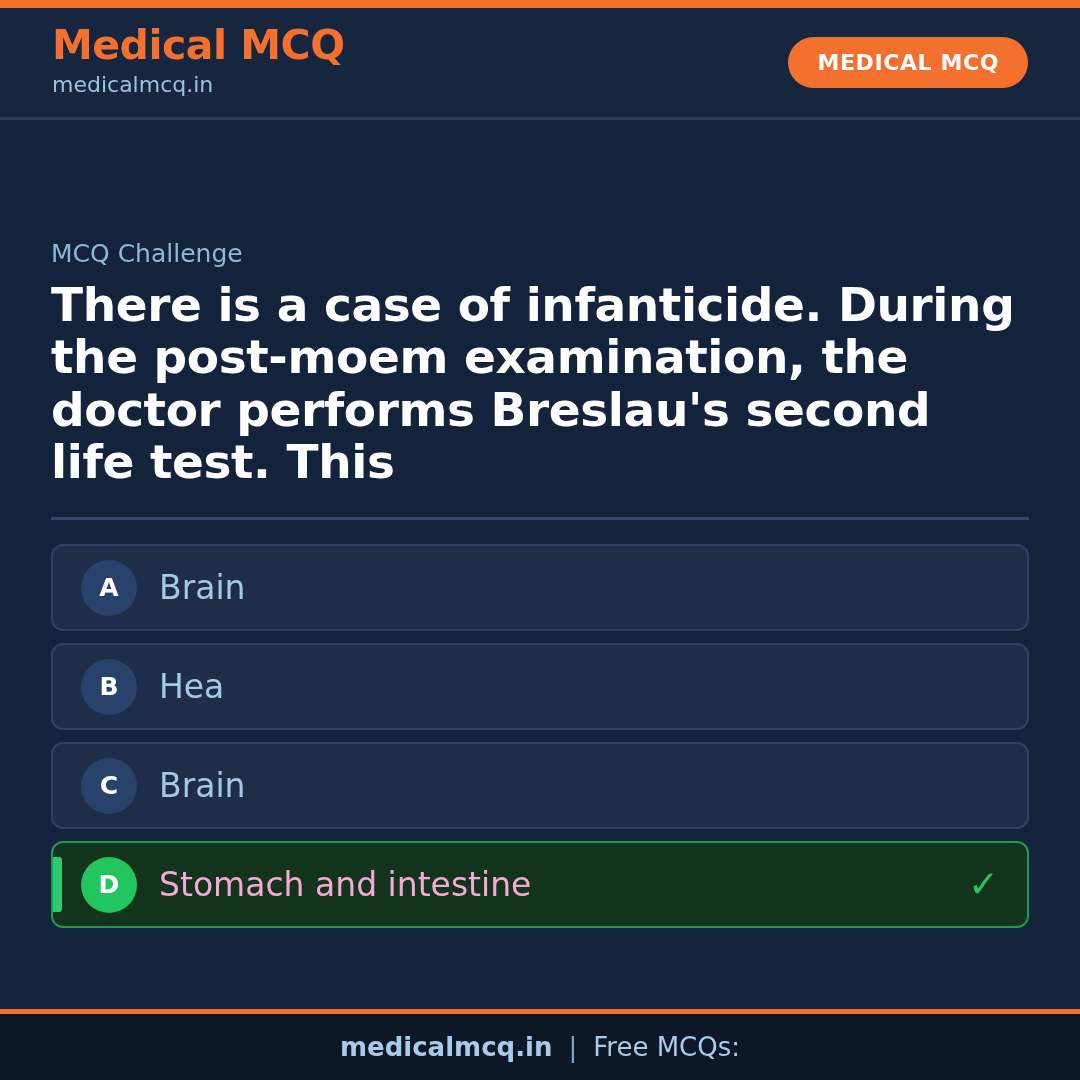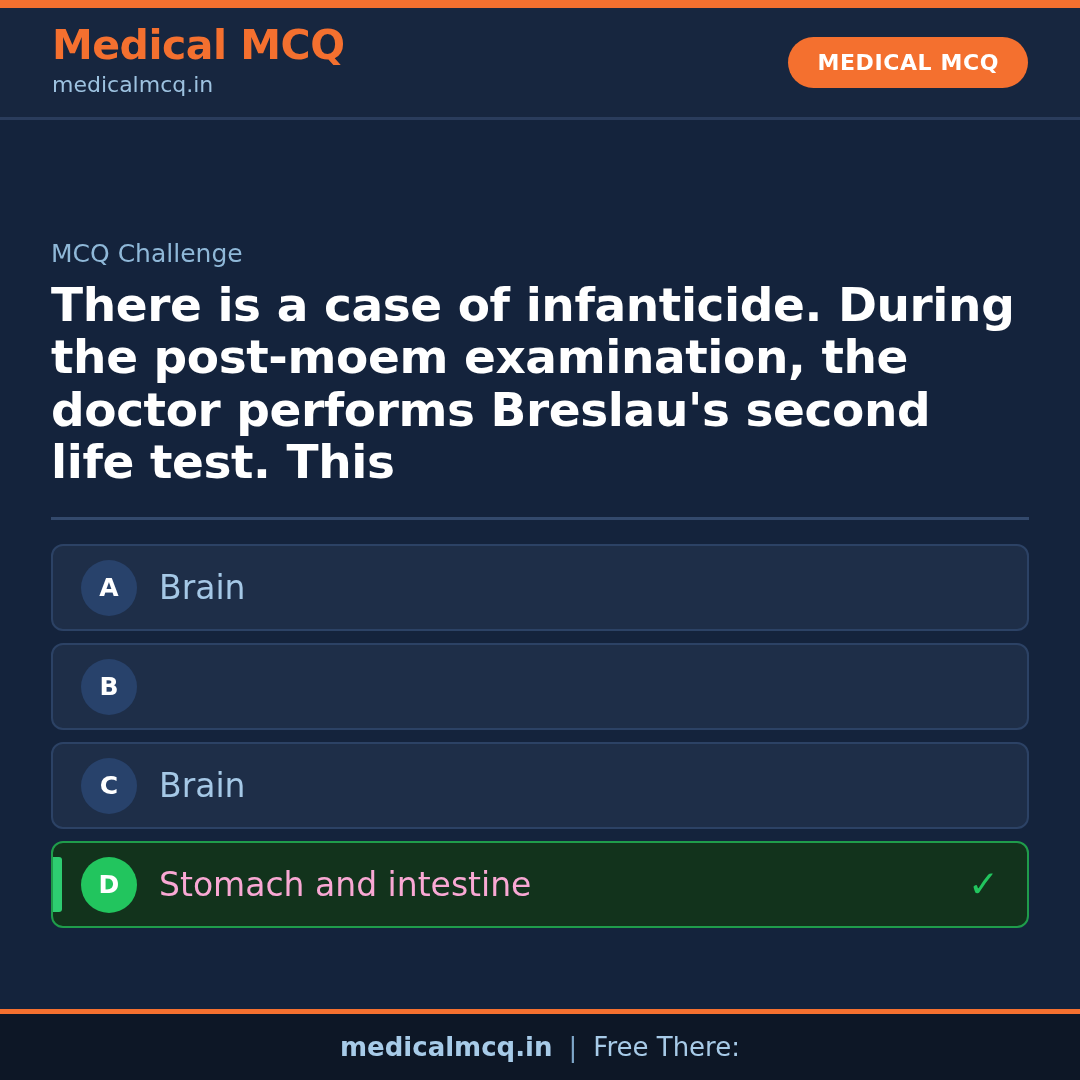--- a/index.html
+++ b/index.html
@@ -180,20 +180,21 @@
     <div class="options">
 
       <div class="option">
         <div class="option-letter">A</div>
         <div class="option-text">Brain</div>
         <div class="option-check">✓</div>
       </div>
 
       <div class="option">
         <div class="option-letter">B</div>
+        <div class="option-text">Hea</div>
         <div class="option-check">✓</div>
       </div>
 
       <div class="option">
         <div class="option-letter">C</div>
         <div class="option-text">Brain</div>
         <div class="option-check">✓</div>
       </div>
 
       <div class="option correct">
@@ -203,16 +204,16 @@
       </div>
 
     </div>
   </div>
 
   <div class="footer-rule"></div>
 
   <div class="footer">
     <span class="footer-site">medicalmcq.in</span>
     <span class="footer-sep">|</span>
-    <span>Free There:</span>
+    <span>Free MCQs:</span>
   </div>
 
 </div>
 
 </body></html>

